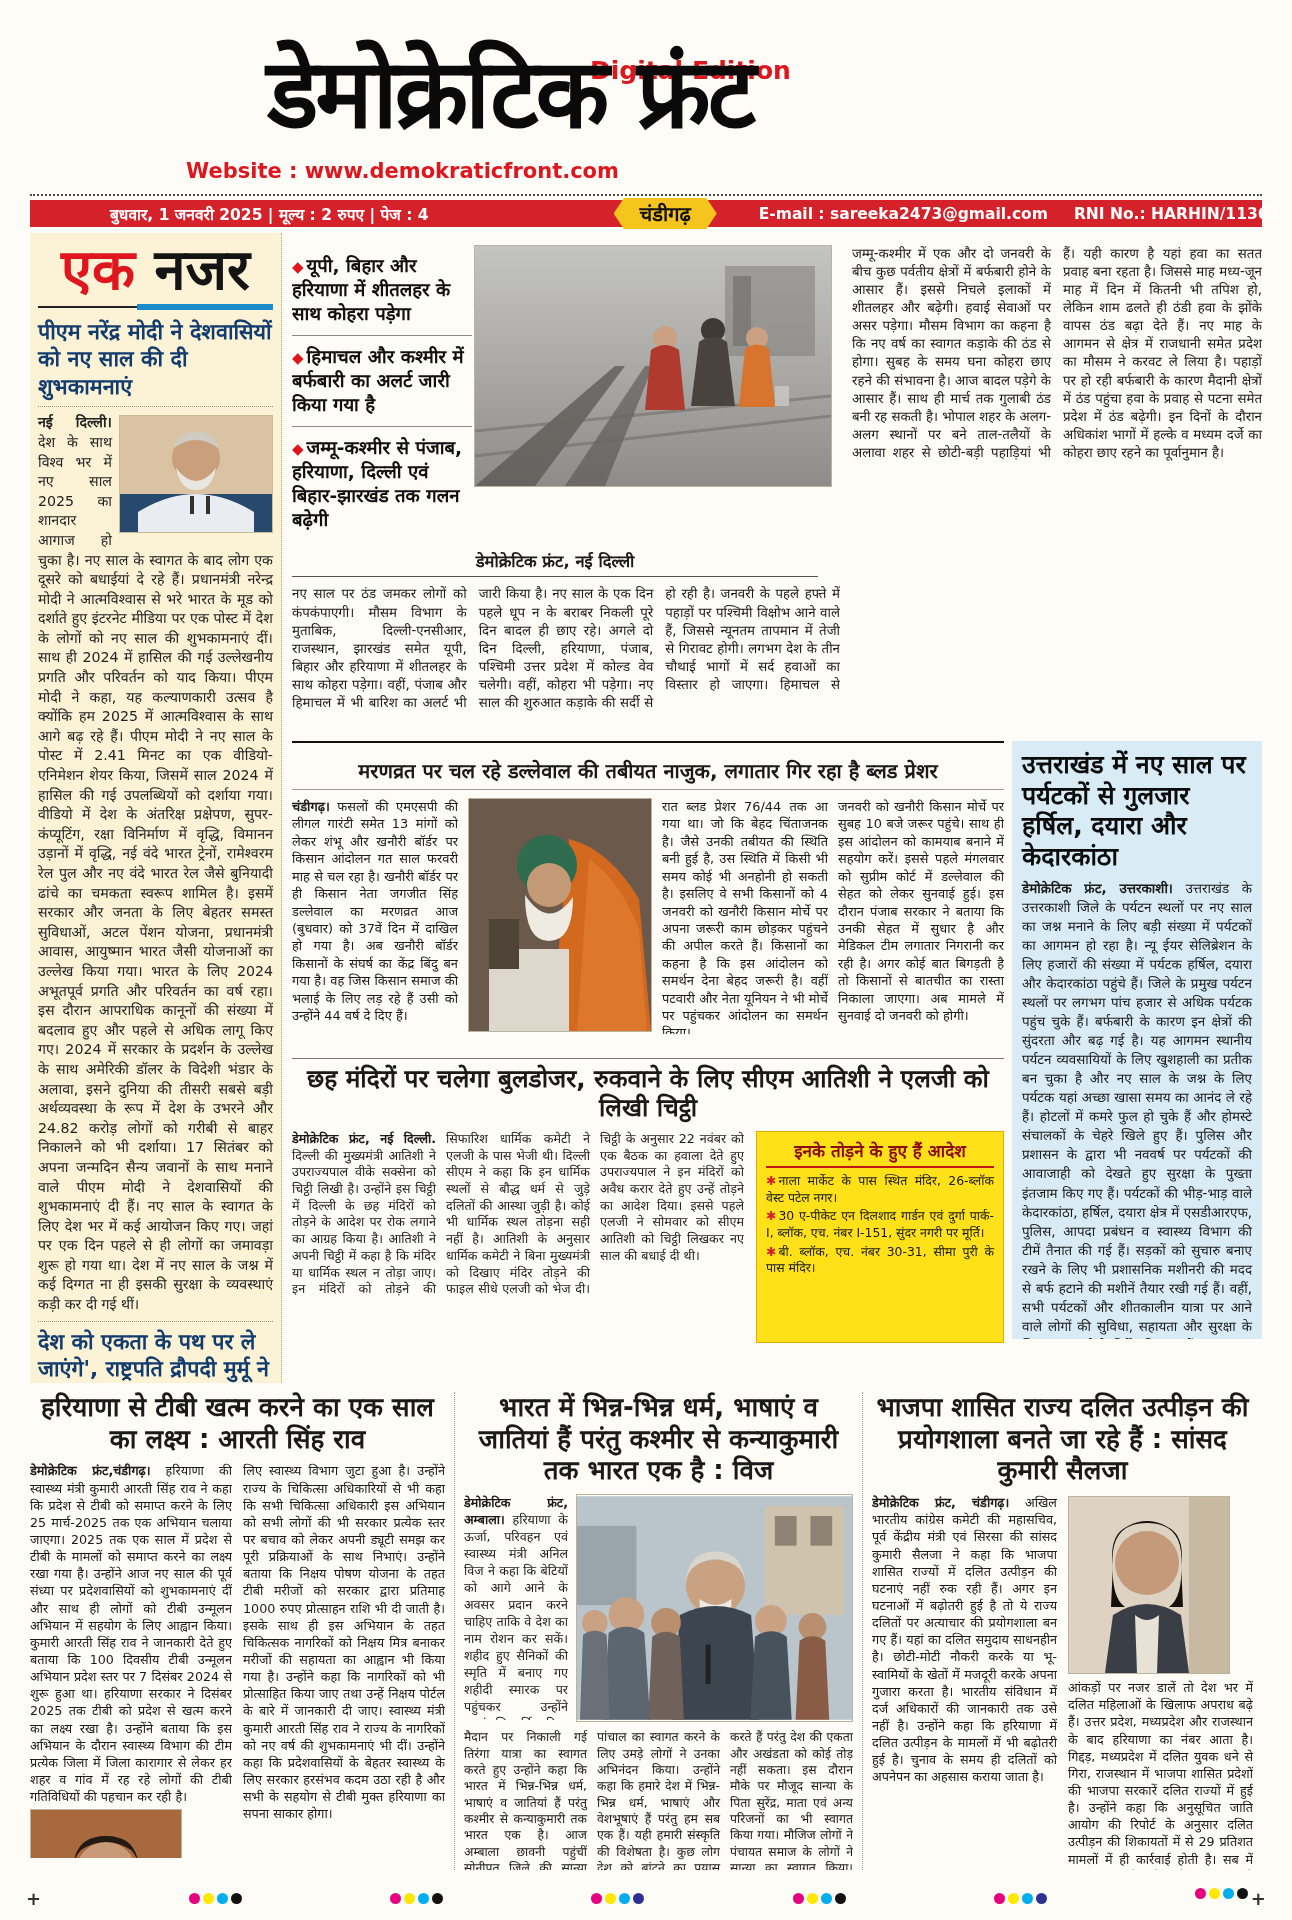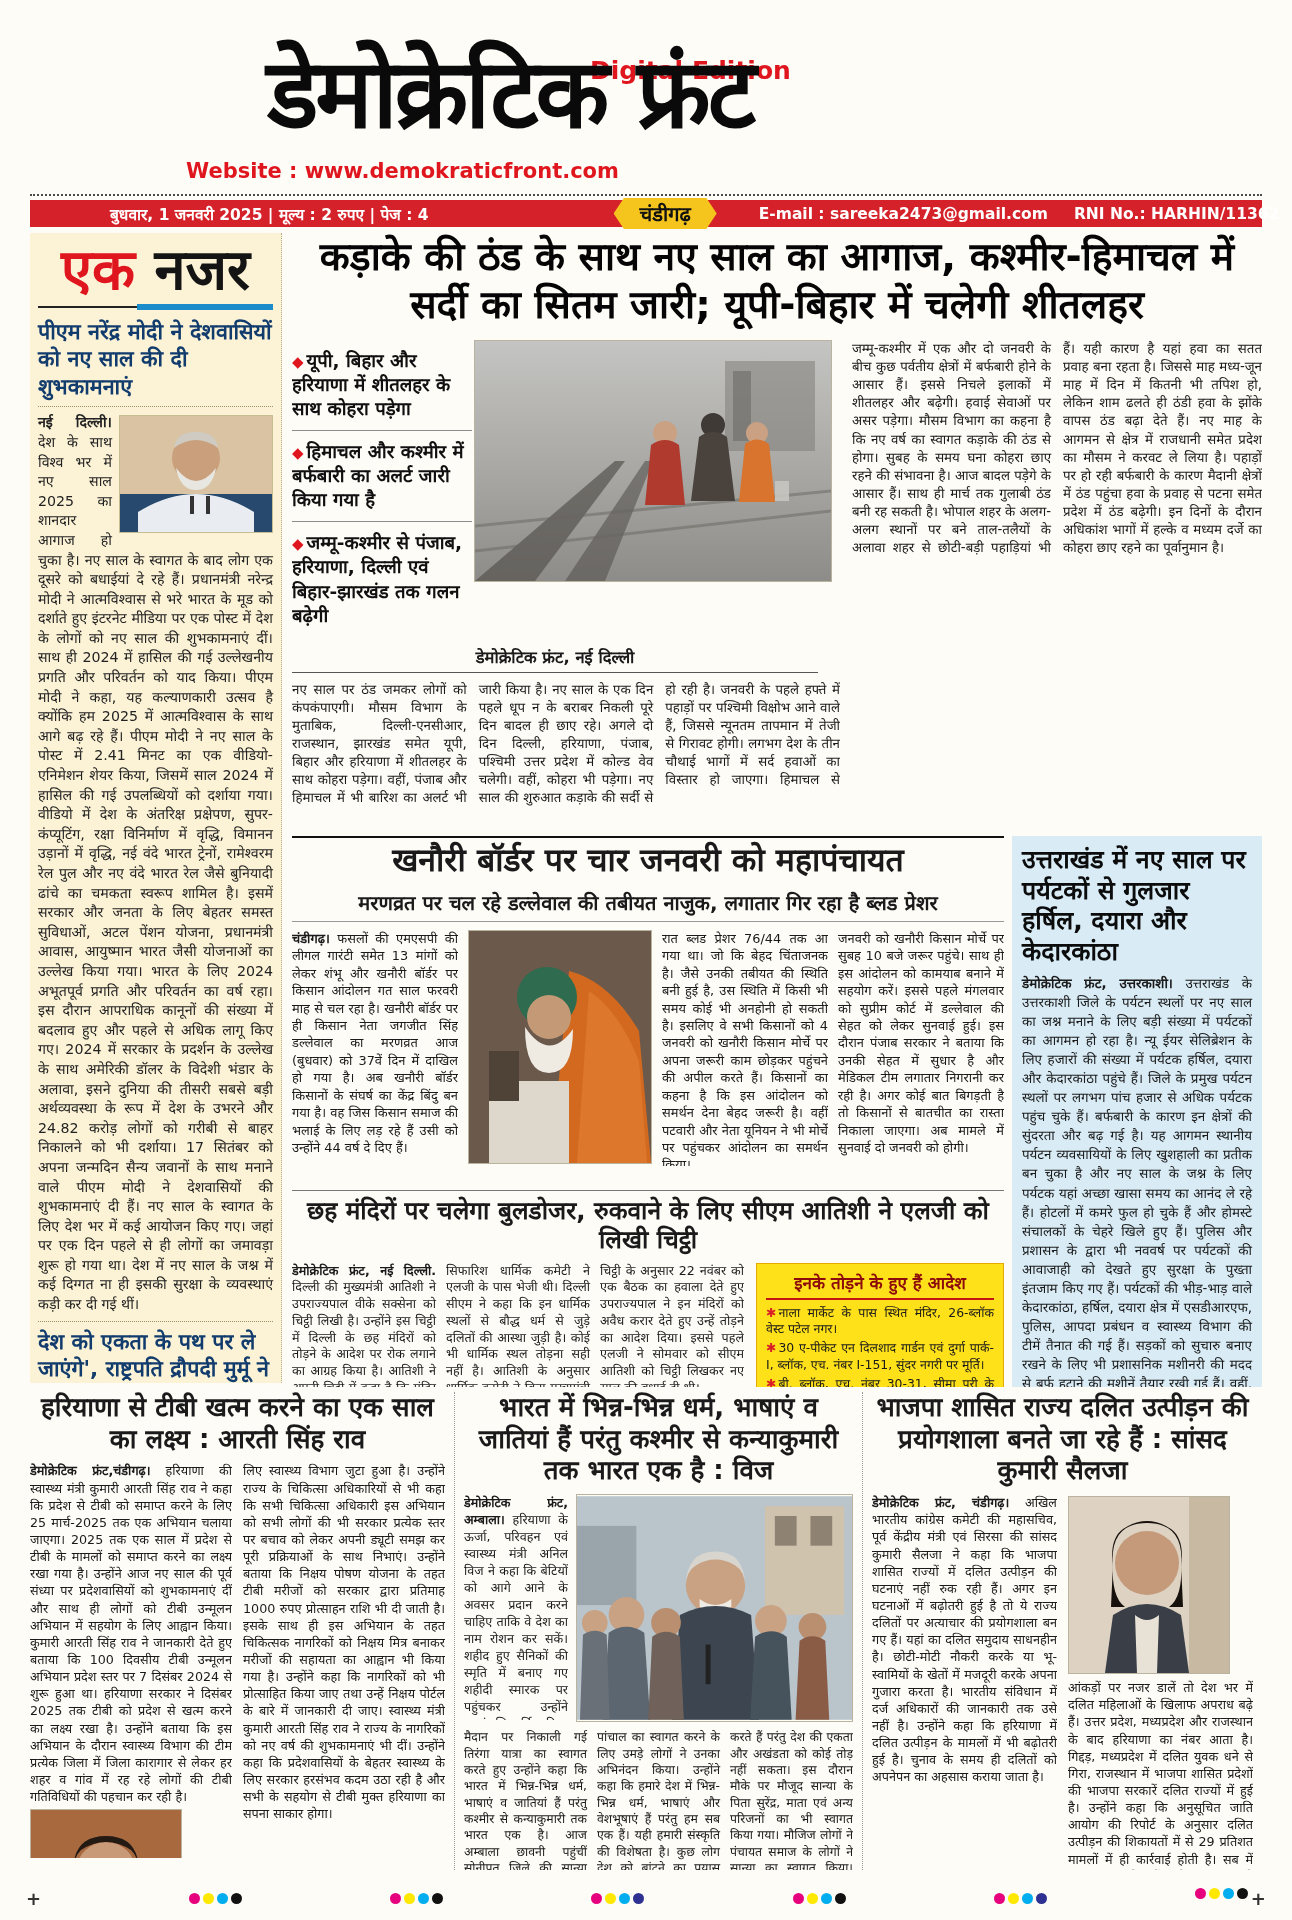--- a/index.html
+++ b/index.html
@@ -146,21 +146,20 @@
       <span>देश के साथ विश्व भर में नए साल 2025 का शानदार आगाज हो चुका है। नए साल के स्वागत के बाद लोग एक दूसरे को बधाईयां दे रहे हैं। प्रधानमंत्री नरेन्द्र मोदी ने आत्मविश्वास से भरे भारत के मूड को दर्शाते हुए इंटरनेट मीडिया पर एक पोस्ट में देश के लोगों को नए साल की शुभकामनाएं दीं। साथ ही 2024 में हासिल की गई उल्लेखनीय प्रगति और परिवर्तन को याद किया। पीएम मोदी ने कहा, यह कल्याणकारी उत्सव है क्योंकि हम 2025 में आत्मविश्वास के साथ आगे बढ़ रहे हैं। पीएम मोदी ने नए साल के पोस्ट में 2.41 मिनट का एक वीडियो-एनिमेशन शेयर किया, जिसमें साल 2024 में हासिल की गई उपलब्धियों को दर्शाया गया। वीडियो में देश के अंतरिक्ष प्रक्षेपण, सुपर-कंप्यूटिंग, रक्षा विनिर्माण में वृद्धि, विमानन उड़ानों में वृद्धि, नई वंदे भारत ट्रेनों, रामेश्वरम रेल पुल और नए वंदे भारत रेल जैसे बुनियादी ढांचे का चमकता स्वरूप शामिल है। इसमें सरकार और जनता के लिए बेहतर समस्त सुविधाओं, अटल पेंशन योजना, प्रधानमंत्री आवास, आयुष्मान भारत जैसी योजनाओं का उल्लेख किया गया। भारत के लिए 2024 अभूतपूर्व प्रगति और परिवर्तन का वर्ष रहा। इस दौरान आपराधिक कानूनों की संख्या में बदलाव हुए और पहले से अधिक लागू किए गए। 2024 में सरकार के प्रदर्शन के उल्लेख के साथ अमेरिकी डॉलर के विदेशी भंडार के अलावा, इसने दुनिया की तीसरी सबसे बड़ी अर्थव्यवस्था के रूप में देश के उभरने और 24.82 करोड़ लोगों को गरीबी से बाहर निकालने को भी दर्शाया। 17 सितंबर को अपना जन्मदिन सैन्य जवानों के साथ मनाने वाले पीएम मोदी ने देशवासियों की शुभकामनाएं दी हैं। नए साल के स्वागत के लिए देश भर में कई आयोजन किए गए। जहां पर एक दिन पहले से ही लोगों का जमावड़ा शुरू हो गया था। देश में नए साल के जश्न में कई दिग्गत ना ही इसकी सुरक्षा के व्यवस्थाएं कड़ी कर दी गई थीं।</span>
     </div>
 
     <div class="dot-sep"></div>
     <div class="side-head">देश को एकता के पथ पर ले जाएंगे', राष्ट्रपति द्रौपदी मुर्मू ने नववर्ष की पूर्व संध्या पर देशवासियों को दी बधाई</div>
 
   </div>
 
   <div class="main">
 
-    <div class="lead-head">कड़ाके की ठंड के साथ नए साल का आगाज, कश्मीर-हिमाचल में सर्दी का सितम जारी; यूपी-बिहार में चलेगी शीतलहर</div>
 
     <div class="lead-wrap">
       <div class="lead-left">
         <div class="lr1">
           <div class="bullets">
             <div class="bullet-item"><span class="diamond">◆</span><span>यूपी, बिहार और हरियाणा में शीतलहर के साथ कोहरा पड़ेगा</span></div>
             <div class="bullet-item"><span class="diamond">◆</span><span>हिमाचल और कश्मीर में बर्फबारी का अलर्ट जारी किया गया है</span></div>
             <div class="bullet-item"><span class="diamond">◆</span><span>जम्मू-कश्मीर से पंजाब, हरियाणा, दिल्ली एवं बिहार-झारखंड तक गलन बढ़ेगी</span></div>
           </div>
           <svg class="photo-frame" width="356" height="240" viewBox="0 0 356 240">
@@ -190,21 +189,20 @@
         <div class="lead-byline">डेमोक्रेटिक फ्रंट, नई दिल्ली</div>
         <div class="lead-cols3">नए साल पर ठंड जमकर लोगों को कंपकंपाएगी। मौसम विभाग के मुताबिक, दिल्ली-एनसीआर, राजस्थान, झारखंड समेत यूपी, बिहार और हरियाणा में शीतलहर के साथ कोहरा पड़ेगा। वहीं, पंजाब और हिमाचल में भी बारिश का अलर्ट भी जारी किया है। नए साल के एक दिन पहले धूप न के बराबर निकली पूरे दिन बादल ही छाए रहे। अगले दो दिन दिल्ली, हरियाणा, पंजाब, पश्चिमी उत्तर प्रदेश में कोल्ड वेव चलेगी। वहीं, कोहरा भी पड़ेगा। नए साल की शुरुआत कड़ाके की सर्दी से हो रही है। जनवरी के पहले हफ्ते में पहाड़ों पर पश्चिमी विक्षोभ आने वाले हैं, जिससे न्यूनतम तापमान में तेजी से गिरावट होगी। लगभग देश के तीन चौथाई भागों में सर्द हवाओं का विस्तार हो जाएगा। हिमाचल से जम्मू-कश्मीर, हरियाणा, दिल्ली एवं बिहार-झारखंड तक गलन बढ़ेगी।</div>
       </div>
       <div class="lead-right">जम्मू-कश्मीर में एक और दो जनवरी के बीच कुछ पर्वतीय क्षेत्रों में बर्फबारी होने के आसार हैं। इससे निचले इलाकों में शीतलहर और बढ़ेगी। हवाई सेवाओं पर असर पड़ेगा। मौसम विभाग का कहना है कि नए वर्ष का स्वागत कड़ाके की ठंड से होगा। सुबह के समय घना कोहरा छाए रहने की संभावना है। आज बादल पड़ेगे के आसार हैं। साथ ही मार्च तक गुलाबी ठंड बनी रह सकती है। भोपाल शहर के अलग-अलग स्थानों पर बने ताल-तलैयों के अलावा शहर से छोटी-बड़ी पहाड़ियां भी हैं। यही कारण है यहां हवा का सतत प्रवाह बना रहता है। जिससे माह मध्य-जून माह में दिन में कितनी भी तपिश हो, लेकिन शाम ढलते ही ठंडी हवा के झोंके वापस ठंड बढ़ा देते हैं। नए माह के आगमन से क्षेत्र में राजधानी समेत प्रदेश का मौसम ने करवट ले लिया है। पहाड़ों पर हो रही बर्फबारी के कारण मैदानी क्षेत्रों में ठंड पहुंचा हवा के प्रवाह से पटना समेत प्रदेश में ठंड बढ़ेगी। इन दिनों के दौरान अधिकांश भागों में हल्के व मध्यम दर्जे का कोहरा छाए रहने का पूर्वानुमान है।</div>
     </div>
 
     <div class="lower">
       <div class="lower-left">
 
         <div class="khanauri">
-          <div class="kh-head">खनौरी बॉर्डर पर चार जनवरी को महापंचायत</div>
           <div class="kh-sub">मरणव्रत पर चल रहे डल्लेवाल की तबीयत नाजुक, लगातार गिर रहा है ब्लड प्रेशर</div>
           <div class="kh-body">
             <div class="kh-col">
               <span class="byl">चंडीगढ़।</span>
               <span>फसलों की एमएसपी की लीगल गारंटी समेत 13 मांगों को लेकर शंभू और खनौरी बॉर्डर पर किसान आंदोलन गत साल फरवरी माह से चल रहा है। खनौरी बॉर्डर पर ही किसान नेता जगजीत सिंह डल्लेवाल का मरणव्रत आज (बुधवार) को 37वें दिन में दाखिल हो गया है। अब खनौरी बॉर्डर किसानों के संघर्ष का केंद्र बिंदु बन गया है। वह जिस किसान समाज की भलाई के लिए लड़ रहे हैं उसी को उन्होंने 44 वर्ष दे दिए हैं।</span>
             </div>
             <svg class="kh-photo photo-frame" width="182" height="232" viewBox="0 0 182 232">
               <rect width="182" height="232" fill="#6b5a4c"></rect>
               <path d="M100 40 q40 10 70 60 l12 132 h-100z" fill="#d2691e"></path>
               <path d="M120 60 q30 20 50 70 l8 102 h-70z" fill="#e07b30" opacity="0.8"></path>

